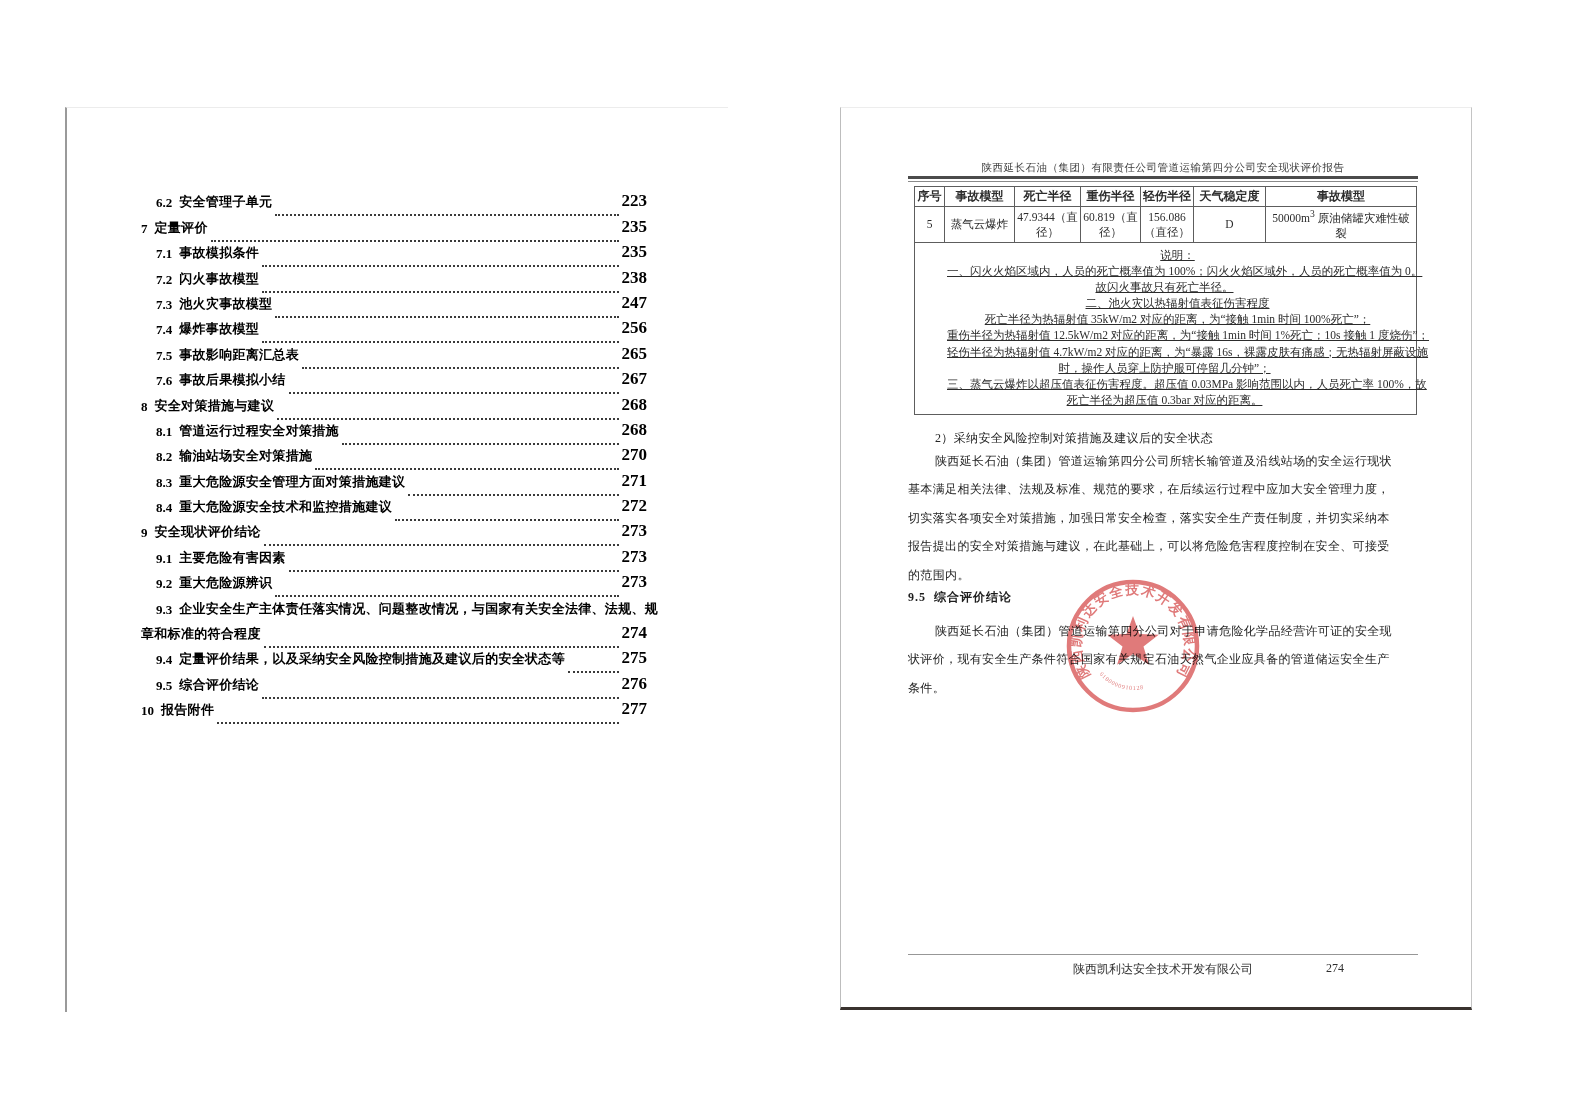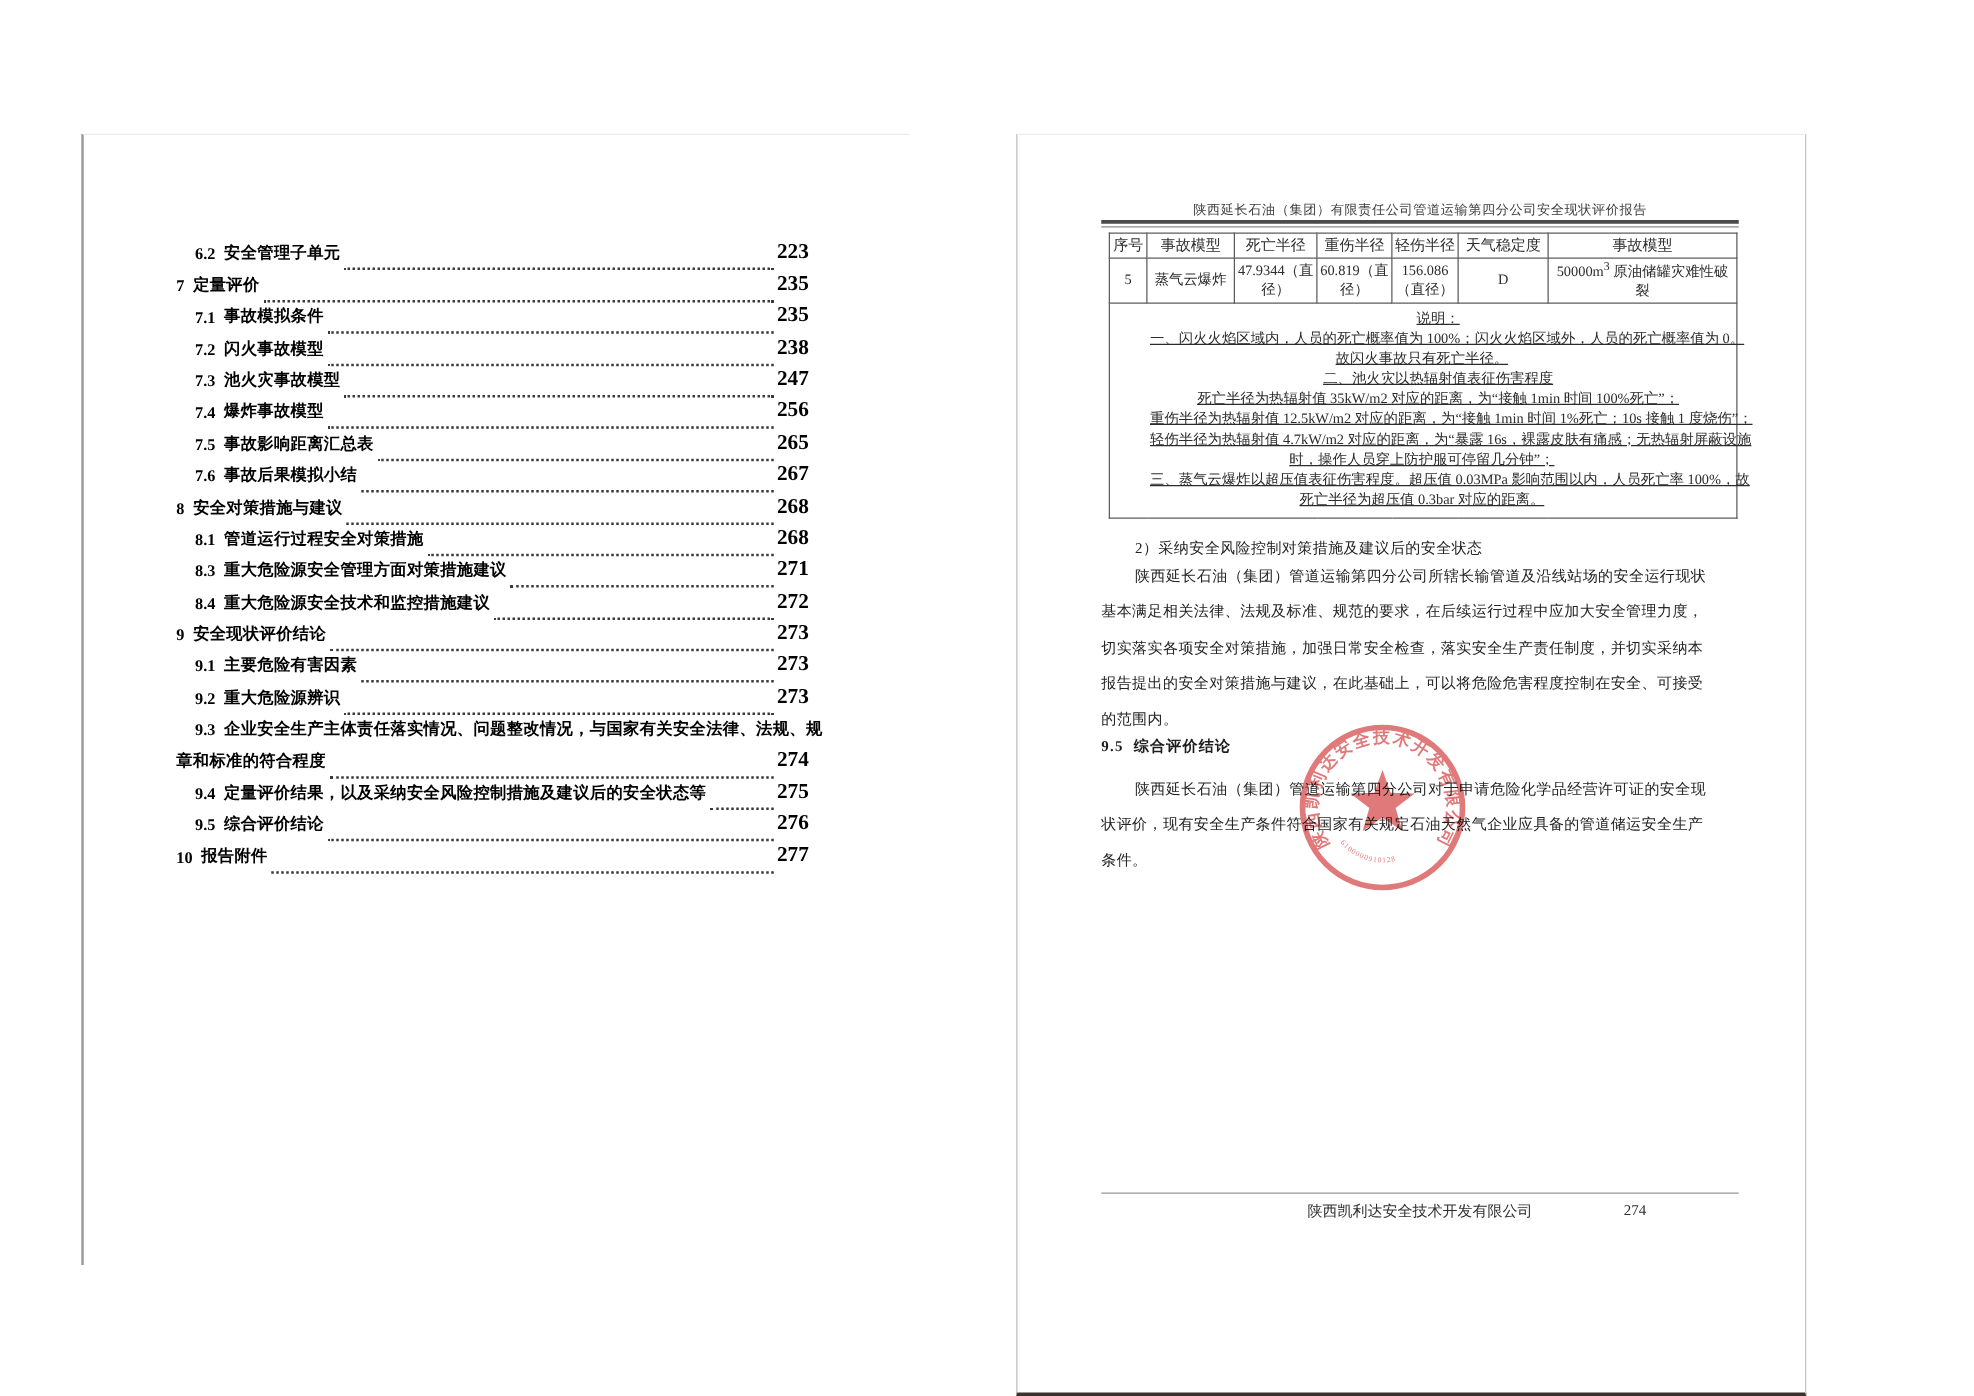--- a/index.html
+++ b/index.html
@@ -16,34 +16,34 @@
              font-weight:bold; color:#000000; white-space:nowrap; }
   .toc-row.sub { padding-left:15px; }
   .toc-num { margin-right:7px; }
   .toc-num:empty { margin-right:0; }
   .toc-title { letter-spacing:0.3px;margin-top:12px; }
   .leader { flex:1; border-bottom:2px dotted #3a3a3a; margin:0 3px;
             transform:translateY(5px); min-width:8px; }
   .toc-page { font-size:17px; }
 
   
-  #right-page { left:813px; top:107px; width:632px; height:1010px;
+  #right-page { left:840px; top:107px; width:632px; height:903px;
                 border-left:1px solid #bdbdbd; border-right:1px solid #c4c4c4;
                 border-top:1px solid #ededed; border-bottom:3px solid #39322e; }
   .rp-header { position:absolute; left:67px; top:53px; width:510px;
                text-align:center; font-size:10.5px; color:#3d3d3d; letter-spacing:0.5px;
                white-space:nowrap; }
   .rp-rule { position:absolute; left:67px; top:68px; width:510px; height:6px;
              border-top:3px solid #4b4b4b; border-bottom:1px solid #8a8a8a; }
 
   table.acc { position:absolute; left:73px; top:78px; width:502px;
               border-collapse:collapse; table-layout:fixed; }
   table.acc th, table.acc td { border:1px solid #5d5d5d; text-align:center;
               font-size:11.5px; color:#2c2c2c; line-height:1.3; padding:1px 2px; }
-  table.acc th { font-weight:normal; font-size:12px; height:20px; }
+  table.acc th { font-weight:bold; font-size:12px; height:20px; }
   table.acc td.datacell { height:36px; }
   td.notes-cell { text-align:left; padding:4px 8px 6px 6px !important;text-decoration:underline; }
   .note-line { font-size:11.5px; line-height:16.1px; color:#2c2c2c; white-space:nowrap; }
   .note-line.ind { padding-left:26px; }
 
   .rp-body-line { font-size:12px; line-height:28.4px; letter-spacing:0.35px;
                   color:#242424; white-space:nowrap; }
   .ind2 { text-indent:27px; }
   #sec2 { position:absolute; left:67px; top:316px; width:512px; }
   #para1 { position:absolute; left:67px; top:339px; width:512px; }
@@ -120,20 +120,26 @@
         <span class="toc-num">8</span>
         <span class="toc-title">安全对策措施与建议</span>
         <span class="leader"></span>
         <span class="toc-page">268</span>
       </div>
     <div class="toc-row sub">
         <span class="toc-num">8.1</span>
         <span class="toc-title">管道运行过程安全对策措施</span>
         <span class="leader"></span>
         <span class="toc-page">268</span>
+      </div>
+    <div class="toc-row sub">
+        <span class="toc-num">8.2</span>
+        <span class="toc-title">输油站场安全对策措施</span>
+        <span class="leader"></span>
+        <span class="toc-page">270</span>
       </div>
     <div class="toc-row sub">
         <span class="toc-num">8.3</span>
         <span class="toc-title">重大危险源安全管理方面对策措施建议 </span>
         <span class="leader"></span>
         <span class="toc-page">271</span>
       </div>
     <div class="toc-row sub">
         <span class="toc-num">8.4</span>
         <span class="toc-title">重大危险源安全技术和监控措施建议</span>

